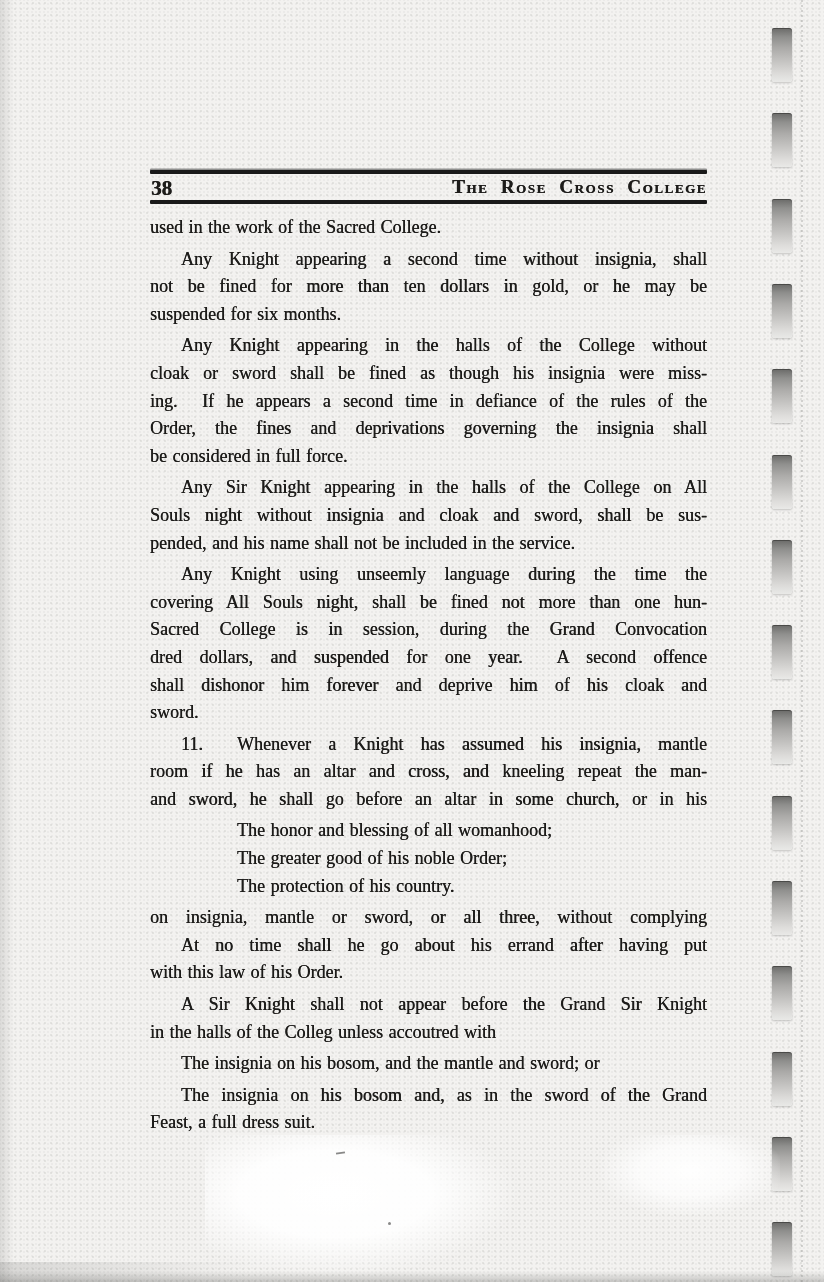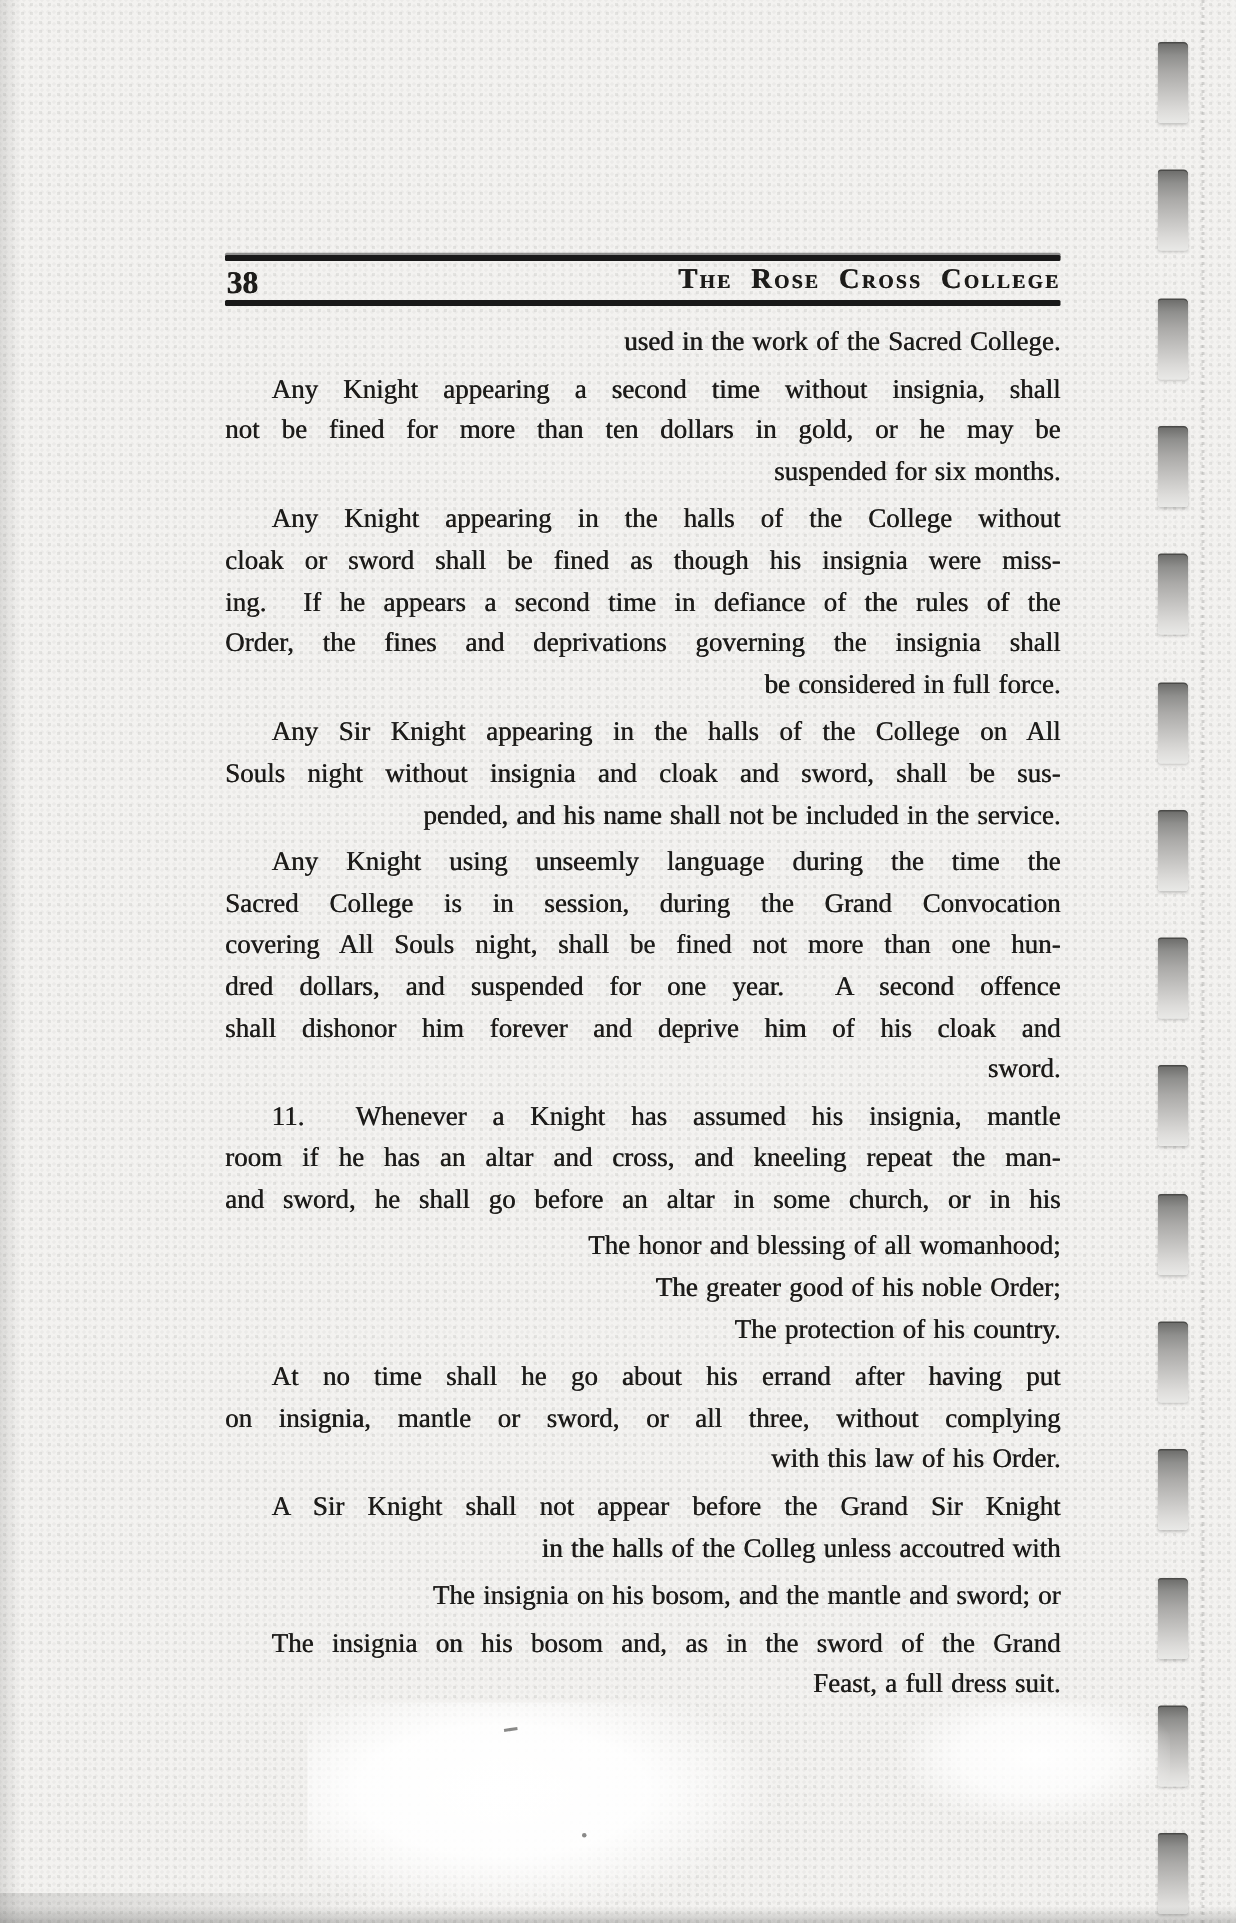--- a/index.html
+++ b/index.html
@@ -37,21 +37,21 @@
     display:block;text-align:right;
     font-variant:small-caps;font-weight:bold;
     font-size:19px;line-height:26px;
     letter-spacing:1.6px;word-spacing:6px;
     text-shadow:0.4px 0 currentColor;
   }
   
   .bodytext{position:absolute;left:150px;top:214px;width:557px;
     font-size:18px;word-spacing:1px;text-shadow:0.35px 0 currentColor;}
   .para{margin:0 0 4px 0;}
-  .line{line-height:27.6px;height:27.6px;white-space:normal;text-align:right;}
+  .line{line-height:27.6px;height:27.6px;white-space:normal;text-align:left;}
   .line.stretch{text-align:justify;text-align-last:justify;}
   .line.indent{text-indent:31px;}
   
   .tab{
     position:absolute;left:772px;width:20px;height:54px;border-radius:2px 3px 2px 2px;
     background:linear-gradient(180deg,
       var(--tab-dark,#6a6a68) 0px,#8f8f8d 9px,#abaaa8 20px,
       #c6c5c3 34px,#dddcda 46px,var(--tab-light,#e9e9e7) 54px);
     box-shadow:0 1px 2px rgba(60,60,58,0.25), inset 0 1px 0 rgba(40,40,38,0.5);
   }
@@ -113,39 +113,39 @@
         <div class="line stretch">Order, the fines and deprivations governing the insignia shall</div>
         <div class="line">be considered in full force.</div>
       </div>
       <div class="para">
         <div class="line stretch indent">Any Sir Knight appearing in the halls of the College on All</div>
         <div class="line stretch">Souls night without insignia and cloak and sword, shall be sus-</div>
         <div class="line">pended, and his name shall not be included in the service.</div>
       </div>
       <div class="para">
         <div class="line stretch indent">Any Knight using unseemly language during the time the</div>
+        <div class="line stretch">covering All Souls night, shall be fined not more than one hun-</div>
         <div class="line stretch">Sacred College is in session, during the Grand Convocation</div>
-        <div class="line stretch">covering All Souls night, shall be fined not more than one hun-</div>
         <div class="line stretch">dred dollars, and suspended for one year.&nbsp; A second offence</div>
         <div class="line stretch">shall dishonor him forever and deprive him of his cloak and</div>
         <div class="line">sword.</div>
       </div>
       <div class="para">
         <div class="line stretch indent">11.&nbsp; Whenever a Knight has assumed his insignia, mantle</div>
         <div class="line stretch">room if he has an altar and cross, and kneeling repeat the man-</div>
         <div class="line stretch">and sword, he shall go before an altar in some church, or in his</div>
       </div>
       <div class="para" style="margin-left: 87px;">
         <div class="line">The honor and blessing of all womanhood;</div>
         <div class="line">The greater good of his noble Order;</div>
         <div class="line">The protection of his country.</div>
       </div>
       <div class="para">
+        <div class="line stretch">on insignia, mantle or sword, or all three, without complying</div>
         <div class="line stretch indent">At no time shall he go about his errand after having put</div>
-        <div class="line stretch">on insignia, mantle or sword, or all three, without complying</div>
         <div class="line">with this law of his Order.</div>
       </div>
       <div class="para">
         <div class="line stretch indent">A Sir Knight shall not appear before the Grand Sir Knight</div>
         <div class="line">in the halls of the Colleg unless accoutred with</div>
       </div>
       <div class="para">
         <div class="line indent">The insignia on his bosom, and the mantle and sword; or</div>
       </div>
       <div class="para">

